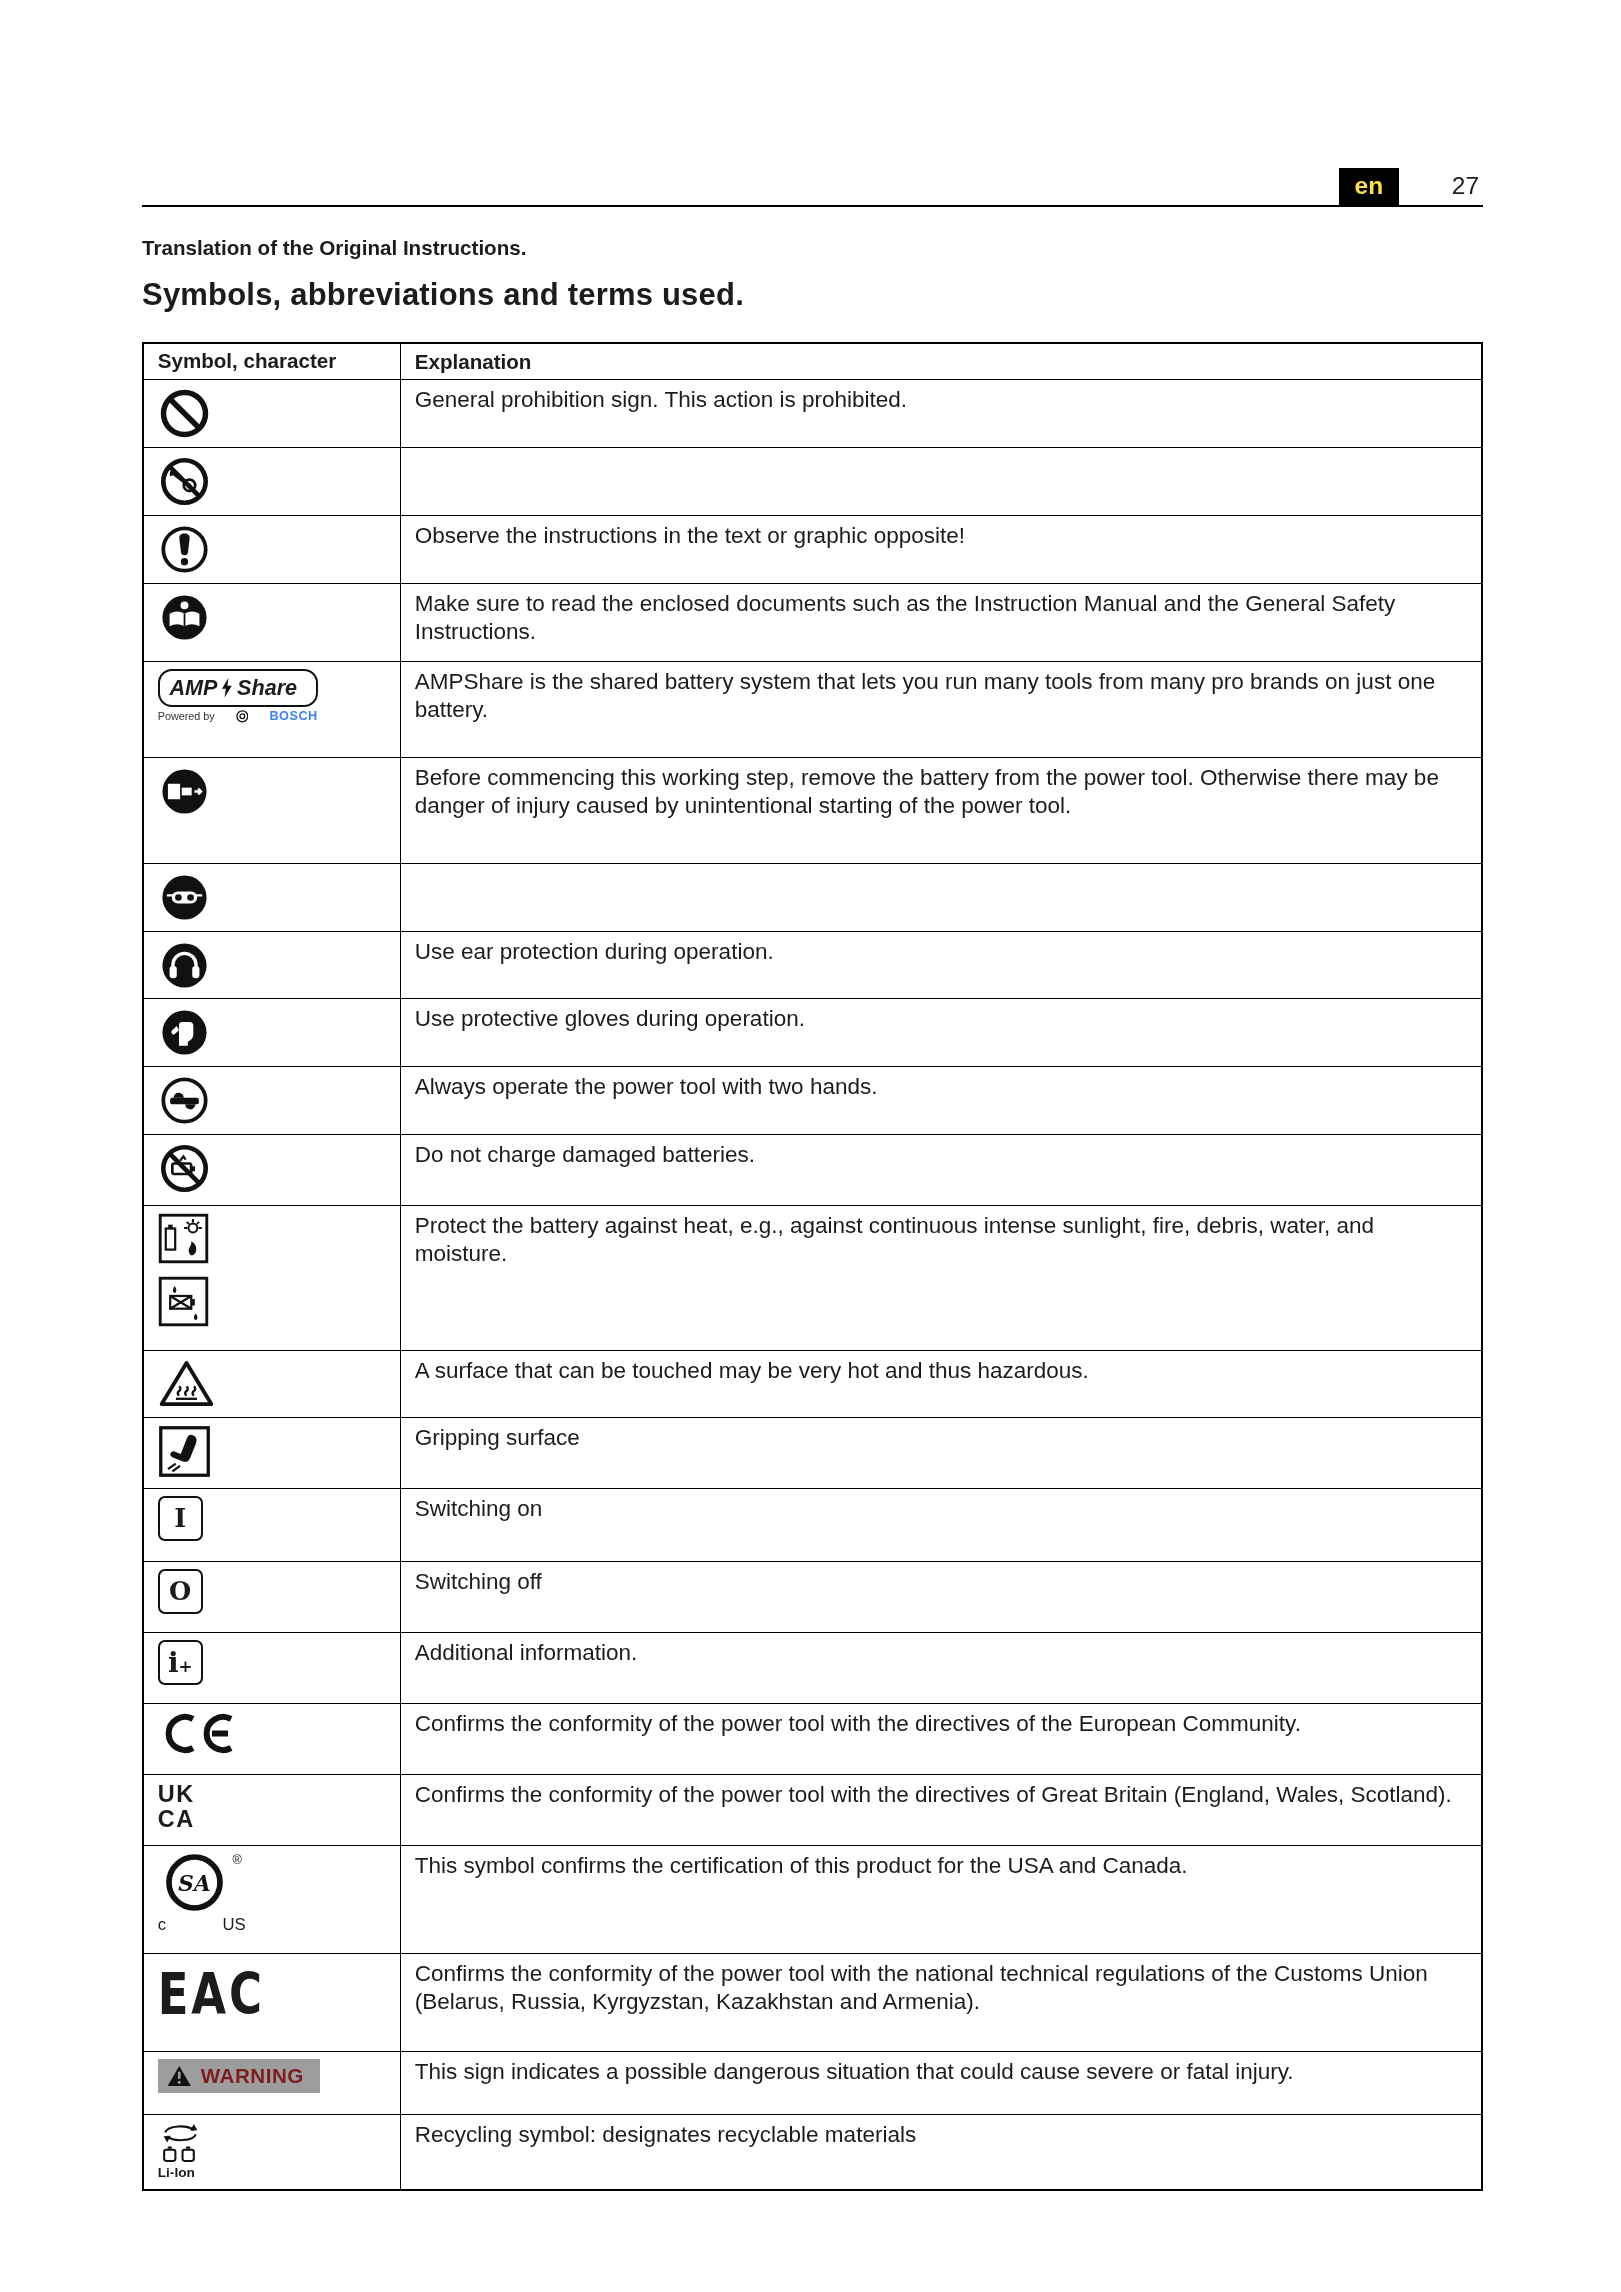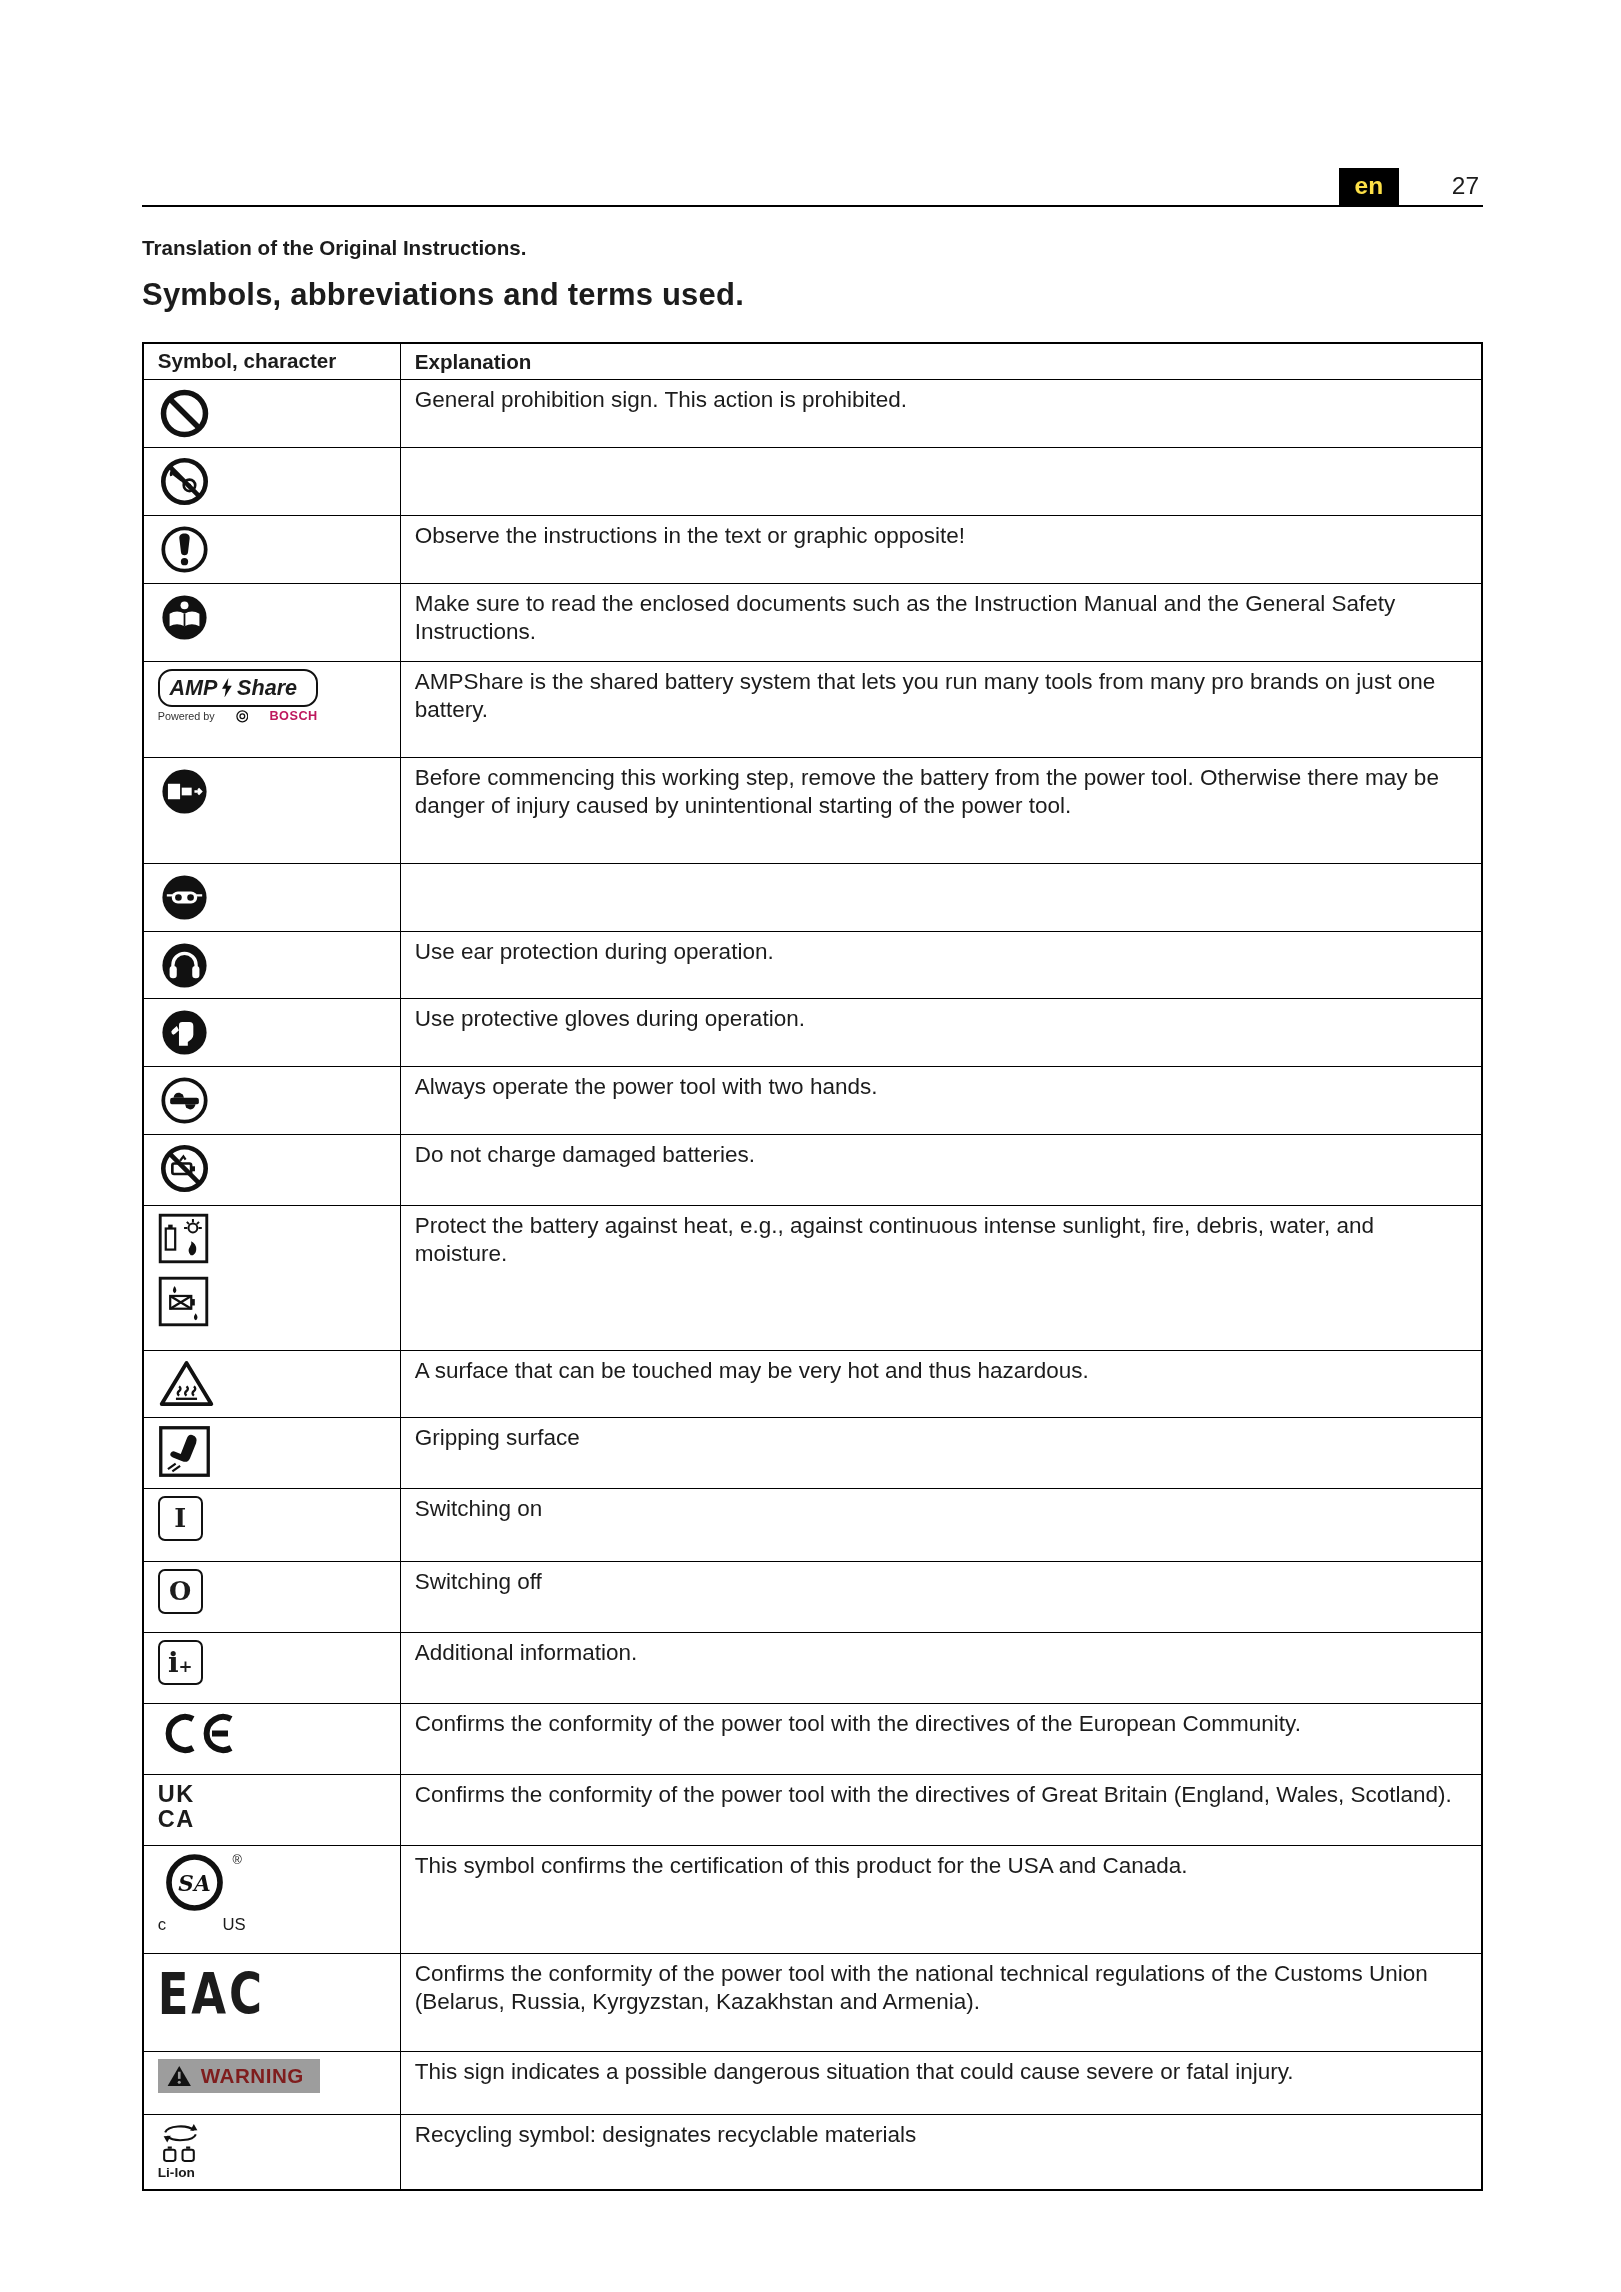--- a/index.html
+++ b/index.html
@@ -25,21 +25,21 @@
   .thead { min-height:36px; }
   .thead .sym, .thead .exp { font-weight:bold; font-size:20.6px; padding-top:4.9px; padding-bottom:3.9px; }
   .h64{min-height:63px}.h72{min-height:71px}.h74{min-height:73px}.h76{min-height:74px}
   .h80{min-height:78px}.h98{min-height:96px}.h100{min-height:98px}.h108{min-height:106px}
   .h110{min-height:108px}.h148{min-height:145px}
   .icon svg { display:block; }
   
   .amp-badge { border:2.5px solid #111; border-radius:14px; padding:3.9px 9.8px; display:flex; align-items:center; gap:3.9px;
                font-style:italic; font-weight:bold; font-size:21.6px; }
   .amp-powered { display:flex; align-items:center; gap:21px; font-size:10.8px; margin-top:2.9px; color:#333; }
-  .amp-powered b { font-size:12.7px; letter-spacing:0.5px; color:#be185d; }
+  .amp-powered b { font-size:12.7px; letter-spacing:0.5px; color:#3b82f6; }
   
   .box-sym { width:45px; height:45px; border:2.9px solid #111; border-radius:6.9px; display:flex; align-items:center;
              justify-content:center; font-size:25.5px; font-weight:bold; font-family:"DejaVu Serif",serif; }
   .glyph-i { font-size:28px; font-weight:bold; }
   .glyph-plus { font-size:16.7px; font-weight:bold; margin-top:7.8px; }
   
   .ukca { font-weight:bold; font-size:23.5px; line-height:1.05; letter-spacing:1.5px; }
   
   .csa { position:relative; width:88px; height:82px; }
   .csa svg { position:absolute; left:7.8px; top:0; }

